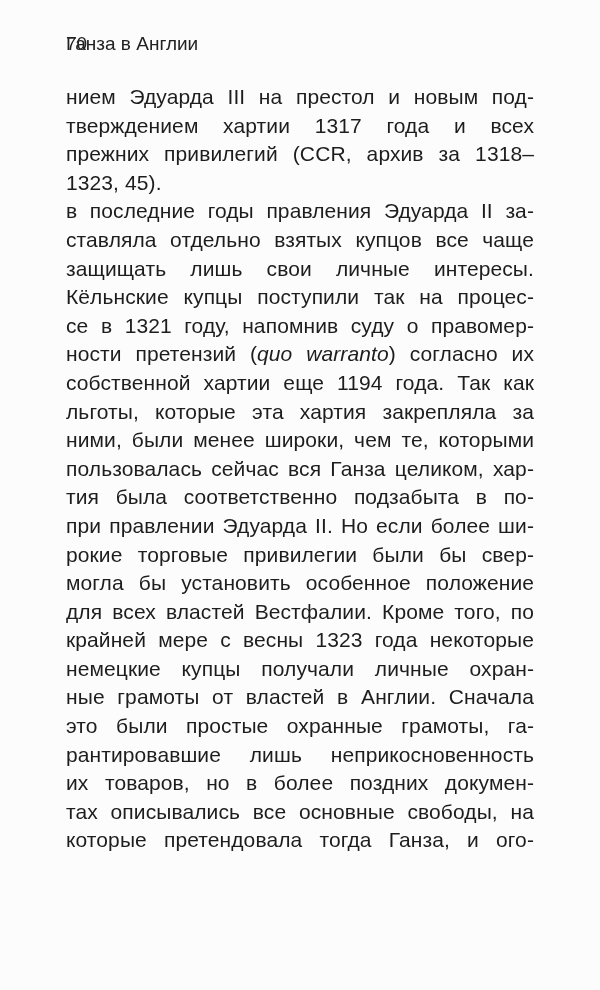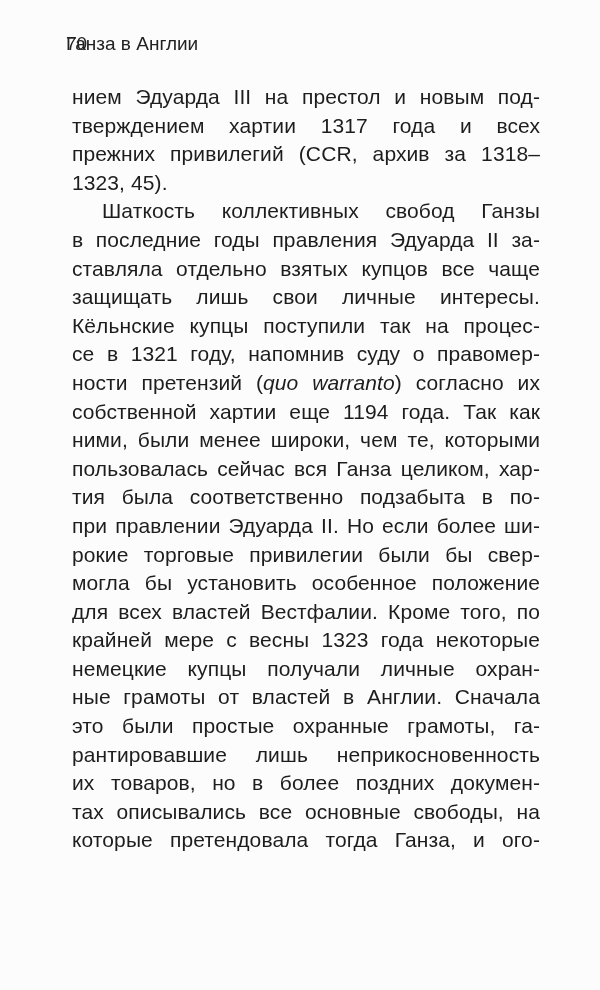--- a/index.html
+++ b/index.html
@@ -31,21 +31,21 @@
   .running-title {
     position: absolute;
     left: 0;
     right: 0;
     top: 0;
     text-align: left;
   }
   .body-text {
     position: absolute;
     top: 83px;
-    left: 72px;
+    left: 66px;
     width: 468px;
   }
   .line {
     font-size: 21px;
     line-height: 28.6px;
     letter-spacing: 0.1px;
     text-align: justify;
     text-align-last: justify;
     white-space: normal;
     color: #1d1d1d;
@@ -60,28 +60,28 @@
 <div class="page">
   <div class="header">
     <span class="pagenum">70</span>
     <span class="running-title">Ганза в Англии</span>
   </div>
   <div class="body-text">
       <div class="line">нием Эдуарда III на престол и новым под-</div>
       <div class="line">тверждением хартии 1317 года и всех</div>
       <div class="line">прежних привилегий (CCR, архив за 1318–</div>
       <div class="line end">1323, 45).</div>
-      <div class="line indent">Шаткость коллективных свобод Ганзы</div>
       <div class="line">в последние годы правления Эдуарда II за-</div>
       <div class="line">ставляла отдельно взятых купцов все чаще</div>
       <div class="line">защищать лишь свои личные интересы.</div>
       <div class="line">Кёльнские купцы поступили так на процес-</div>
       <div class="line">се в 1321 году, напомнив суду о правомер-</div>
       <div class="line">ности претензий (<em>quo warranto</em>) согласно их</div>
       <div class="line">собственной хартии еще 1194 года. Так как</div>
+      <div class="line">льготы, которые эта хартия закрепляла за</div>
       <div class="line">ними, были менее широки, чем те, которыми</div>
       <div class="line">пользовалась сейчас вся Ганза целиком, хар-</div>
       <div class="line">тия была соответственно подзабыта в по-</div>
       <div class="line">при правлении Эдуарда II. Но если более ши-</div>
       <div class="line">рокие торговые привилегии были бы свер-</div>
       <div class="line">могла бы установить особенное положение</div>
       <div class="line">для всех властей Вестфалии. Кроме того, по</div>
       <div class="line">крайней мере с весны 1323 года некоторые</div>
       <div class="line">немецкие купцы получали личные охран-</div>
       <div class="line">ные грамоты от властей в Англии. Сначала</div>

